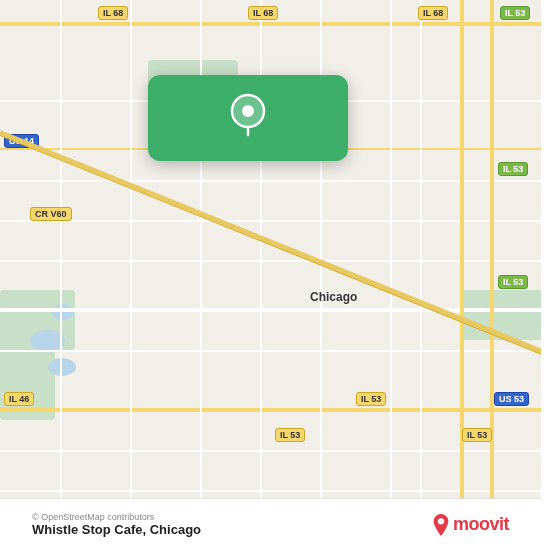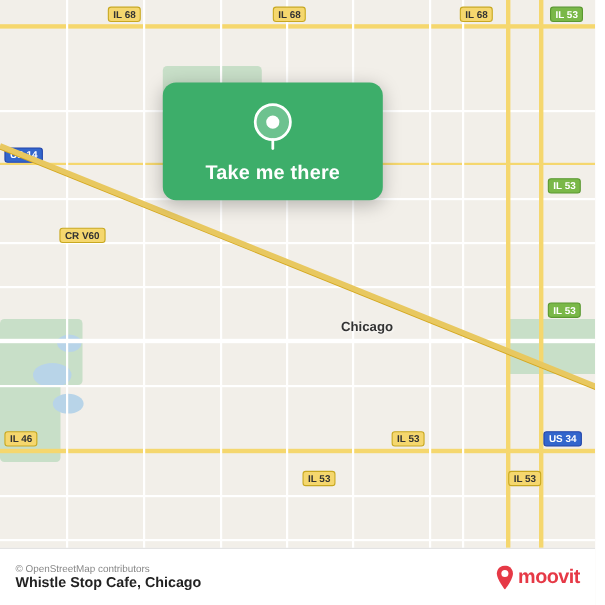--- a/index.html
+++ b/index.html
@@ -140,21 +140,21 @@
     .bottom-bar {
       position: absolute;
       bottom: 0;
       left: 0;
       right: 0;
       height: 52px;
       background: #fff;
       border-top: 1px solid #e0e0e0;
       display: flex;
       align-items: center;
-      padding: 0 14px;
+      padding: 0 32px;
       justify-content: space-between;
     }
 
     .bottom-left {
       display: flex;
       flex-direction: column;
     }
 
     .attribution-text {
       font-size: 9px;
@@ -231,37 +231,36 @@
   <div class="road-label" style="top:6px;left:98px;">IL 68</div>
   <div class="road-label" style="top:6px;left:248px;">IL 68</div>
   <div class="road-label" style="top:6px;left:418px;">IL 68</div>
 
   <div class="road-label road-label-green" style="top:6px;left:500px;">IL 53</div>
   <div class="road-label road-label-green" style="top:162px;left:498px;">IL 53</div>
   <div class="road-label road-label-green" style="top:275px;left:498px;">IL 53</div>
 
   <div class="road-label" style="top:134px;left:4px;background:#3366cc;color:#fff;border-color:#2244aa;">US 14</div>
 
-  <div class="road-label" style="top:207px;left:30px;margin-left:24px;">CR V60</div>
+  <div class="road-label" style="top:207px;left:30px;">CR V60</div>
 
   <div class="road-label" style="top:392px;left:356px;">IL 53</div>
   <div class="road-label" style="top:428px;left:275px;">IL 53</div>
   <div class="road-label" style="top:428px;left:462px;">IL 53</div>
-  <div class="road-label" style="top:392px;left:494px;background:#3366cc;color:#fff;border-color:#2244aa;">US 34</div>
+  <div class="road-label" style="top:392px;left:494px;background:#3366cc;color:#fff;border-color:#2244aa;">US 53</div>
   <div class="road-label" style="top:392px;left:4px;">IL 46</div>
 
   <div class="place-label" style="left:310px;top:290px;">Chicago</div>
 
   <div class="card-overlay">
     <svg class="card-pin-icon" viewBox="0 0 44 44" fill="none" xmlns="http://www.w3.org/2000/svg">
       <circle cx="22" cy="18" r="16" fill="rgba(255,255,255,0.25)" stroke="white" stroke-width="2.5"></circle>
       <circle cx="22" cy="18" r="6" fill="white"></circle>
       <path d="M22 34 L22 42" stroke="white" stroke-width="2.5" stroke-linecap="round"></path>
     </svg>
-    <span class="card-button-text">Take me there</span>
   </div>
 
   <div class="bottom-bar">
     <div class="bottom-left">
       <span class="attribution-text">© OpenStreetMap contributors</span>
       <span class="location-title">Whistle Stop Cafe, Chicago</span>
     </div>
     <div class="moovit-logo">
 
       <svg class="moovit-pin" viewBox="0 0 20 24" fill="none" xmlns="http://www.w3.org/2000/svg">

